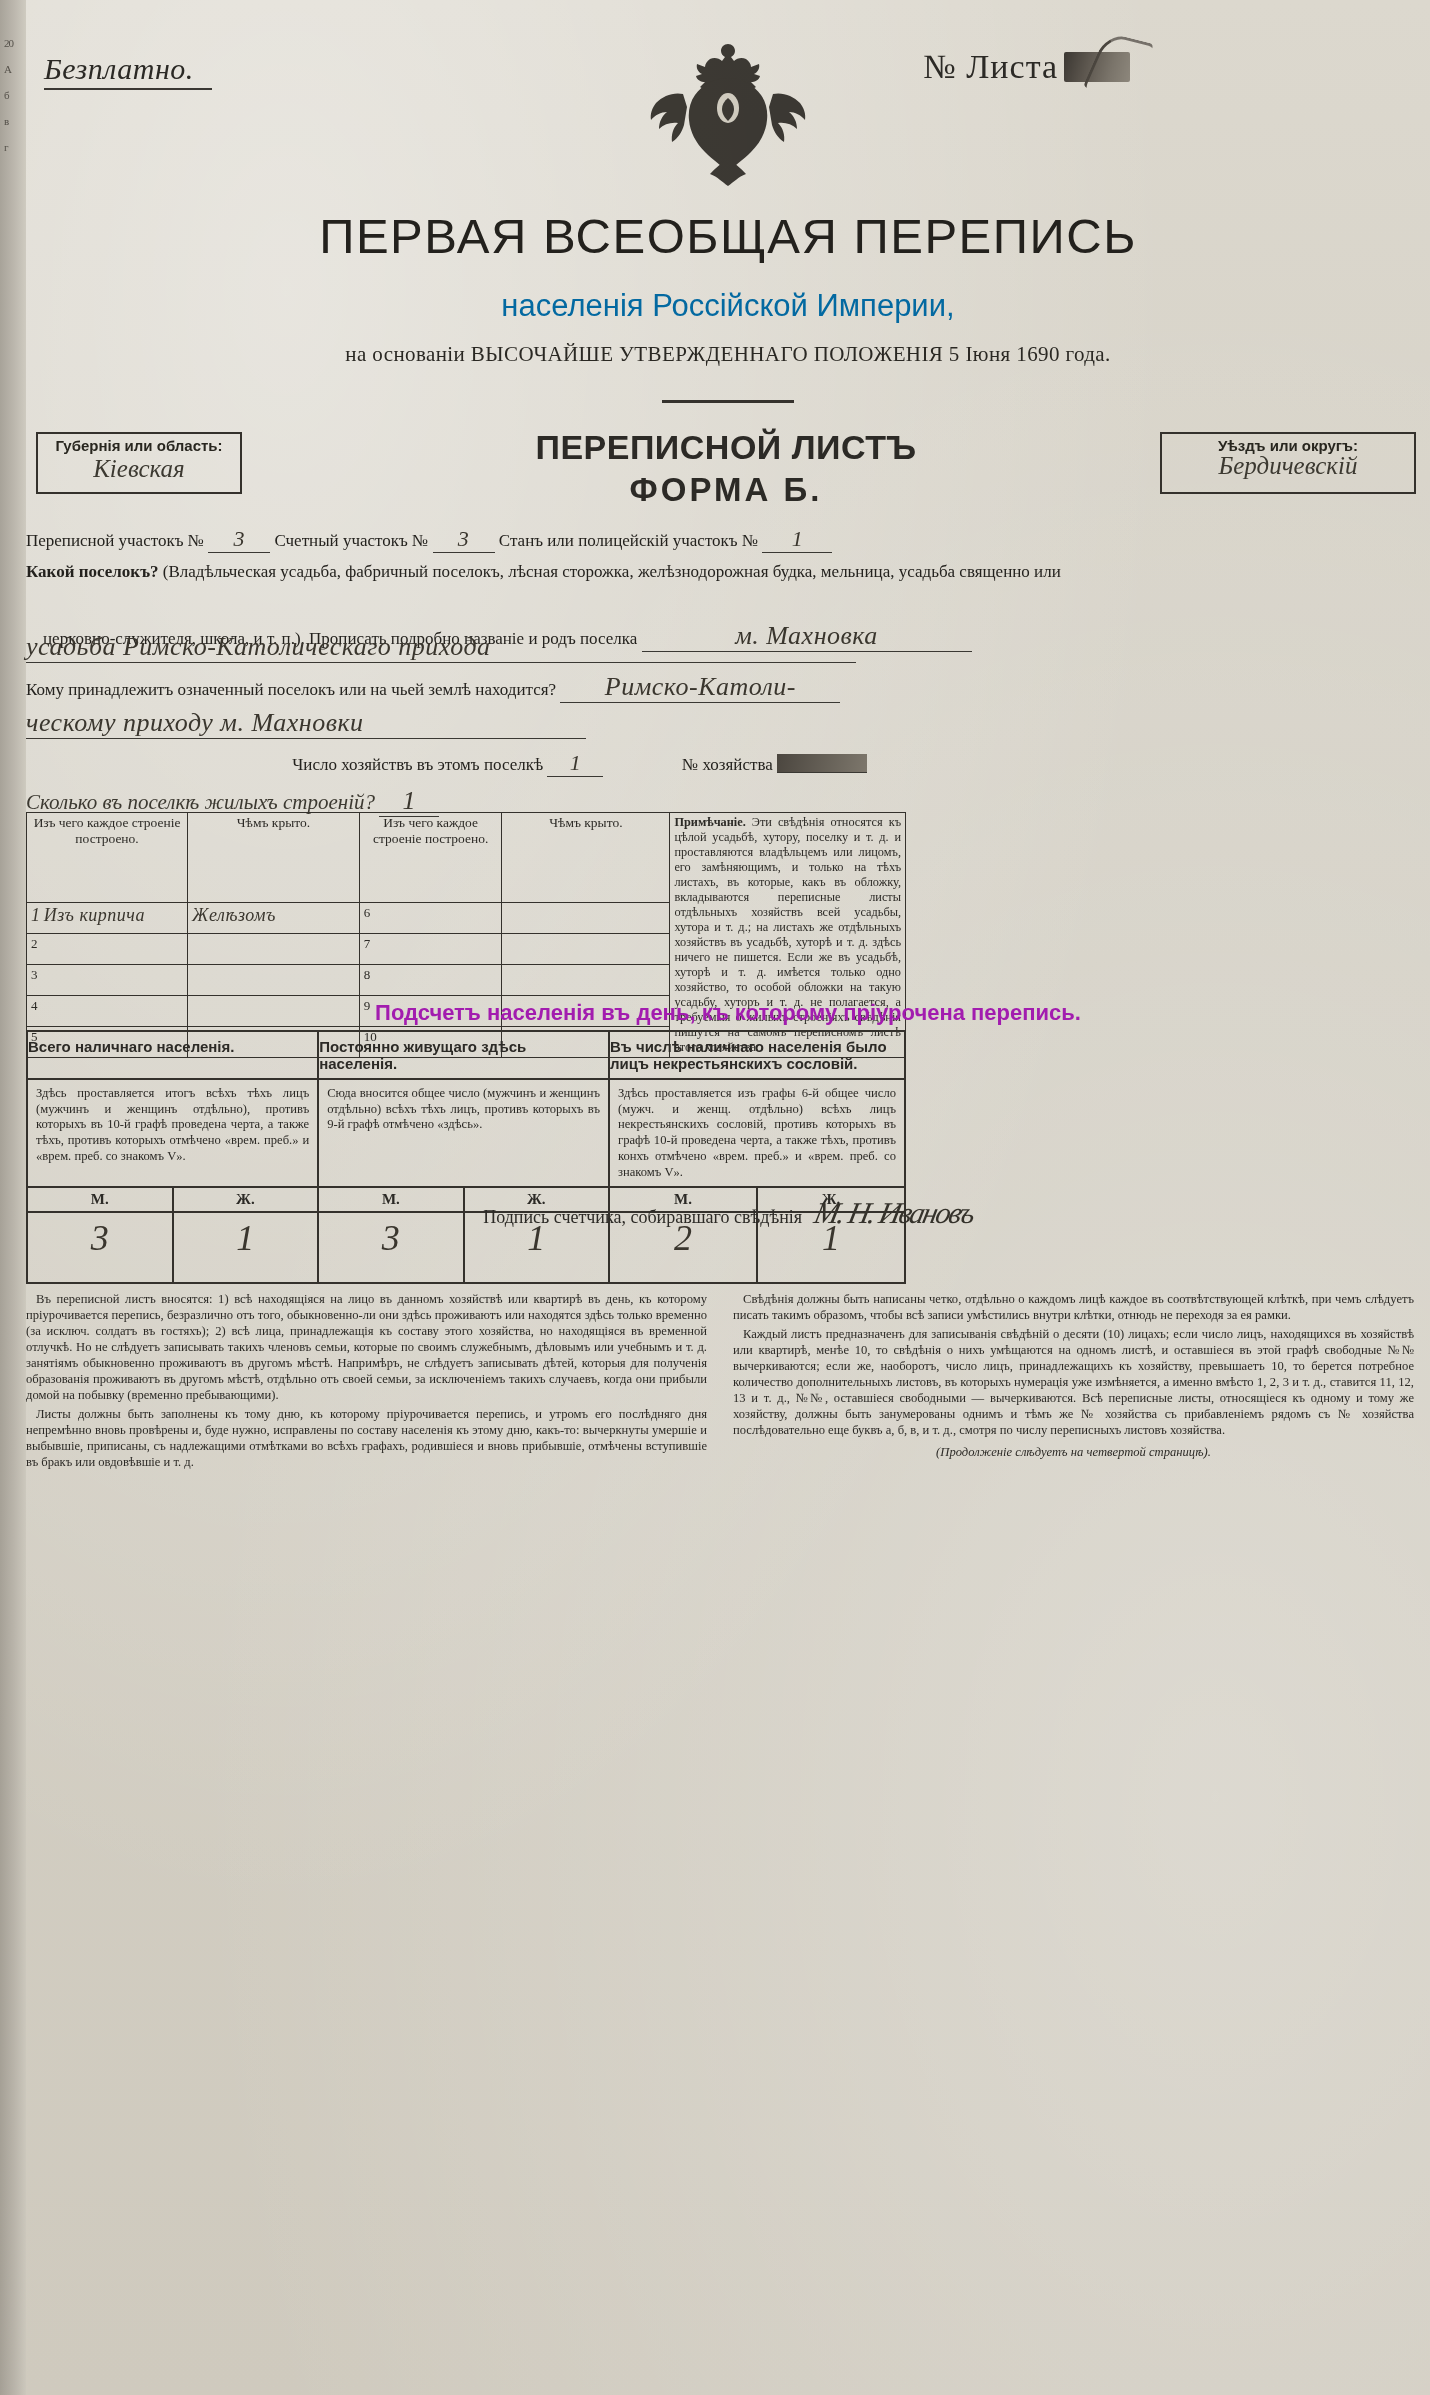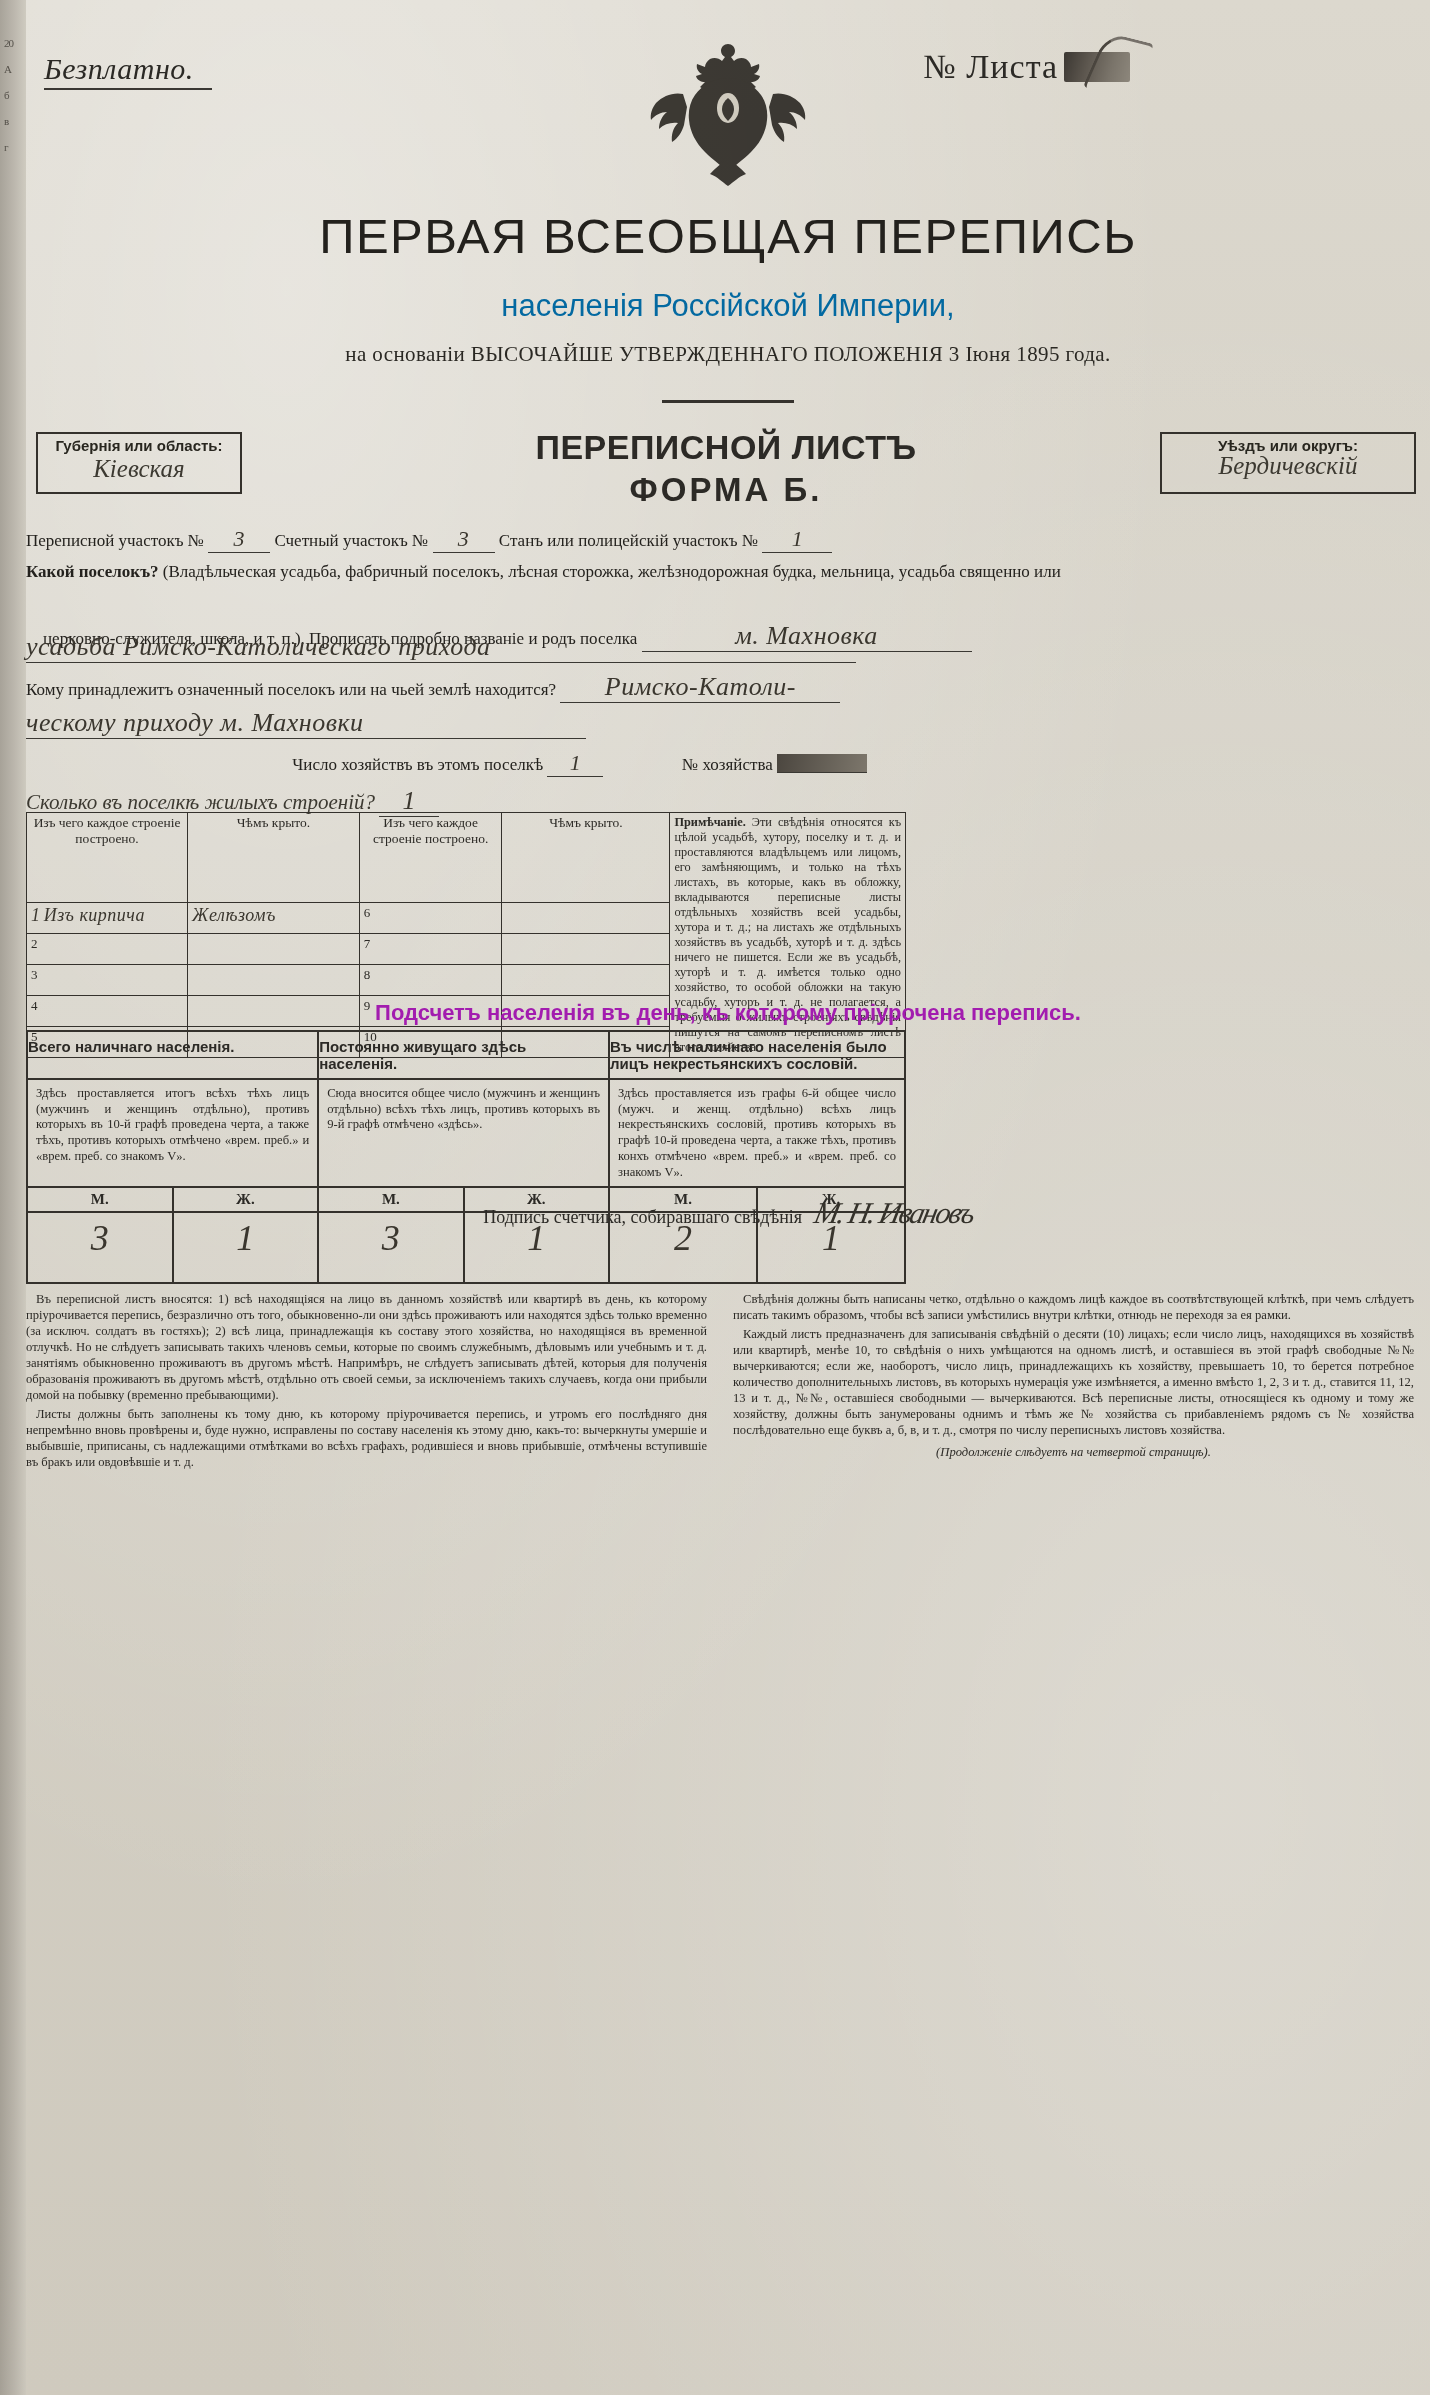--- a/index.html
+++ b/index.html
@@ -364,21 +364,21 @@
         <path d="M85 62 c-4 3 -6 7 -6 11 0 5 3 9 6 12 3 -3 6 -7 6 -12 0 -4 -2 -8 -6 -11 z"></path>
       </g>
     </svg>
 
     <div class="sheet-no">
       <span>№ Листа</span><span class="blot"></span>
     </div>
 
     <div class="title1">ПЕРВАЯ ВСЕОБЩАЯ ПЕРЕПИСЬ</div>
     <div class="title2">населенія Россійской Империи,</div>
-    <div class="title3">на основаніи ВЫСОЧАЙШЕ УТВЕРЖДЕННАГО ПОЛОЖЕНІЯ 3 Іюня 1895 года.</div>
+    <div class="title3">на основаніи ВЫСОЧАЙШЕ УТВЕРЖДЕННАГО ПОЛОЖЕНІЯ 5 Іюня 1690 года.</div>
     <div class="rule-short"></div>
 
     <div class="band">
       <div class="box-left">
         <div class="cap">Губернія или область:</div>
         <div class="val hand">Кіевская</div>
       </div>
       <div class="center-title">
         <div class="l1">ПЕРЕПИСНОЙ ЛИСТЪ</div>
         <div class="l2">ФОРМА Б.</div>

